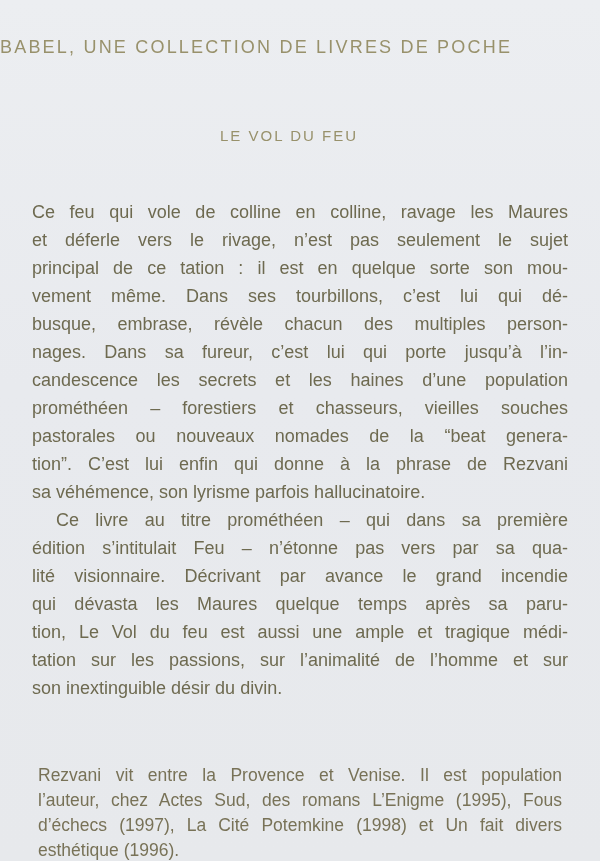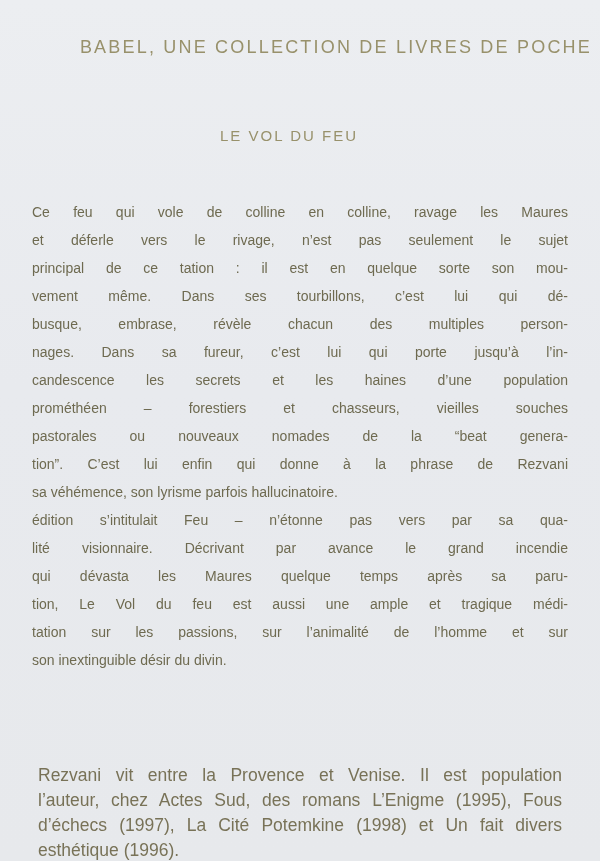--- a/index.html
+++ b/index.html
@@ -18,23 +18,23 @@
     position: relative;
     width: 600px;
     height: 861px;
     overflow: hidden;
     background:
       linear-gradient(180deg, #eceef1 0%, #e8eaee 45%, #e7e9ec 100%);
   }
   .collection-header {
     position: absolute;
     top: 37px;
-    left: 14px;
+    left: 0;
     width: 578px;
-    text-align: right;
+    text-align: left;
     font-size: 18px;
     letter-spacing: 2.2px;
     color: var(--gold);
     white-space: nowrap;
   }
   .book-title {
     position: absolute;
     top: 127px;
     left: 0;
     width: 578px;
@@ -42,21 +42,21 @@
     font-size: 15px;
     letter-spacing: 2px;
     color: var(--gold);
     white-space: nowrap;
   }
   .synopsis {
     position: absolute;
     top: 198px;
     left: 32px;
     width: 536px;
-    font-size: 14px;
+    font-size: 18px;
     line-height: 28px;
     color: var(--body-ink);
   }
   .bio {
     position: absolute;
     top: 763px;
     left: 38px;
     width: 524px;
     font-size: 17.5px;
     line-height: 25px;
@@ -91,20 +91,21 @@
         <div class="line"><span class="ro">vement même. Dans ses tourbillons, c’est lui qui dé-</span></div>
         <div class="line"><span class="ro">busque, embrase, révèle chacun des multiples person-</span></div>
         <div class="line"><span class="ro">nages. Dans sa fureur, c’est lui qui porte jusqu’à l’in-</span></div>
         <div class="line"><span class="ro">candescence les secrets et les haines d’une population</span></div>
         <div class="line"><span class="ro">prométhéen – forestiers et chasseurs, vieilles souches</span></div>
         <div class="line"><span class="ro">pastorales ou nouveaux nomades de la “beat genera-</span></div>
         <div class="line"><span class="ro">tion”. C’est lui enfin qui donne à la phrase de Rezvani</span></div>
         <div class="line last"><span class="ro">sa véhémence, son lyrisme parfois hallucinatoire.</span></div>
       </div>
       <div class="paragraph">
+        <div class="line indent"><span class="ro">Ce livre au titre prométhéen – qui dans sa première</span></div>
         <div class="line"><span class="ro">édition s’intitulait </span><span class="it">Feu</span><span class="ro"> – n’étonne pas vers par sa qua-</span></div>
         <div class="line"><span class="ro">lité visionnaire. Décrivant par avance le grand incendie</span></div>
         <div class="line"><span class="ro">qui dévasta les Maures quelque temps après sa paru-</span></div>
         <div class="line"><span class="ro">tion, </span><span class="it">Le Vol du feu</span><span class="ro"> est aussi une ample et tragique médi-</span></div>
         <div class="line"><span class="ro">tation sur les passions, sur l’animalité de l’homme et sur</span></div>
         <div class="line last"><span class="ro">son inextinguible désir du divin.</span></div>
       </div>
     </div>
 
   <div class="bio">

